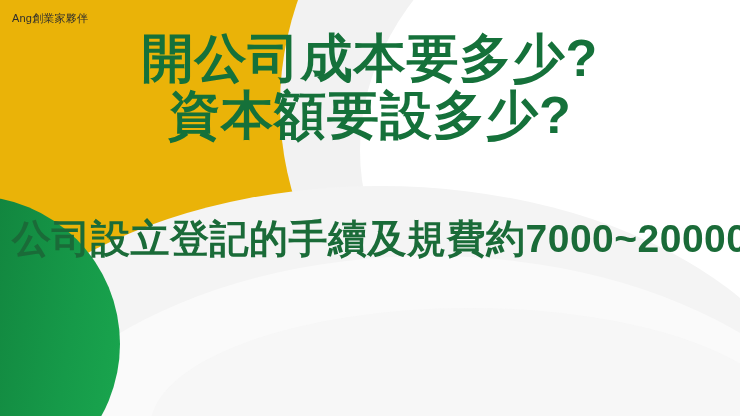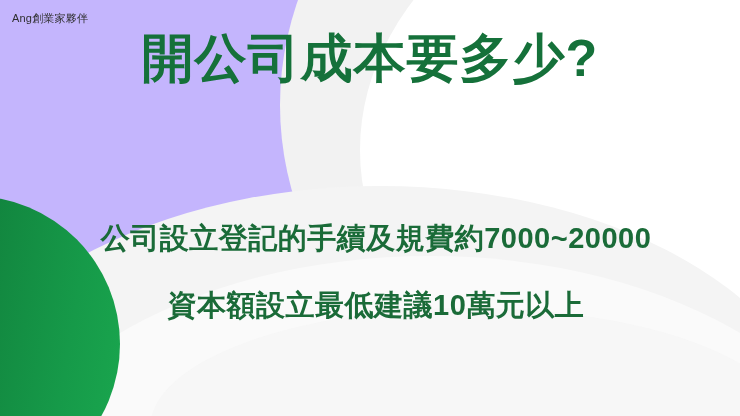--- a/index.html
+++ b/index.html
@@ -5,21 +5,21 @@
   html, body {
     margin: 0;
     padding: 0;
     background: #ffffff;
   }
   #slide {
     position: relative;
     width: 740px;
     height: 416px;
     overflow: hidden;
-    background: #c4b5fd;
+    background: #eab308;
     font-family: "Liberation Sans", "DejaVu Sans", sans-serif;
   }
 
   
   .bg-layer {
     position: absolute;
     inset: 0;
     overflow: hidden;
     pointer-events: none;
   }
@@ -115,21 +115,21 @@
   .body-block {
     position: absolute;
     left: 0;
     top: 219px;
     width: 740px;
     text-align: center;
   }
   .body-block .bl {
     display: block;
     color: #1a6b38;
-    font-size: 29px;
+    font-size: 39px;
     line-height: 39px;
     font-weight: bold;
     letter-spacing: .5px;
     white-space: nowrap;
     padding-left: 12px;
   }
   .body-block .bl.second {
     margin-top: 28px;
   }
 </style>
@@ -144,20 +144,20 @@
     <div class="swoosh-c"></div>
     <div class="swoosh-d"></div>
     <div class="swoosh-e"></div>
     <div class="green-blob"></div>
   </div>
 
   <div class="logo">Ang創業家夥伴</div>
 
   <div class="headline">
     <span class="hl">開公司成本要多少?</span>
+    <span class="hl">資本額要設多少?</span>
   </div>
 
   <div class="body-block">
     <span class="bl">公司設立登記的手續及規費約7000~20000</span>
-    <span class="bl second">資本額設立最低建議10萬元以上</span>
   </div>
 
 </div>
 
 </body></html>

